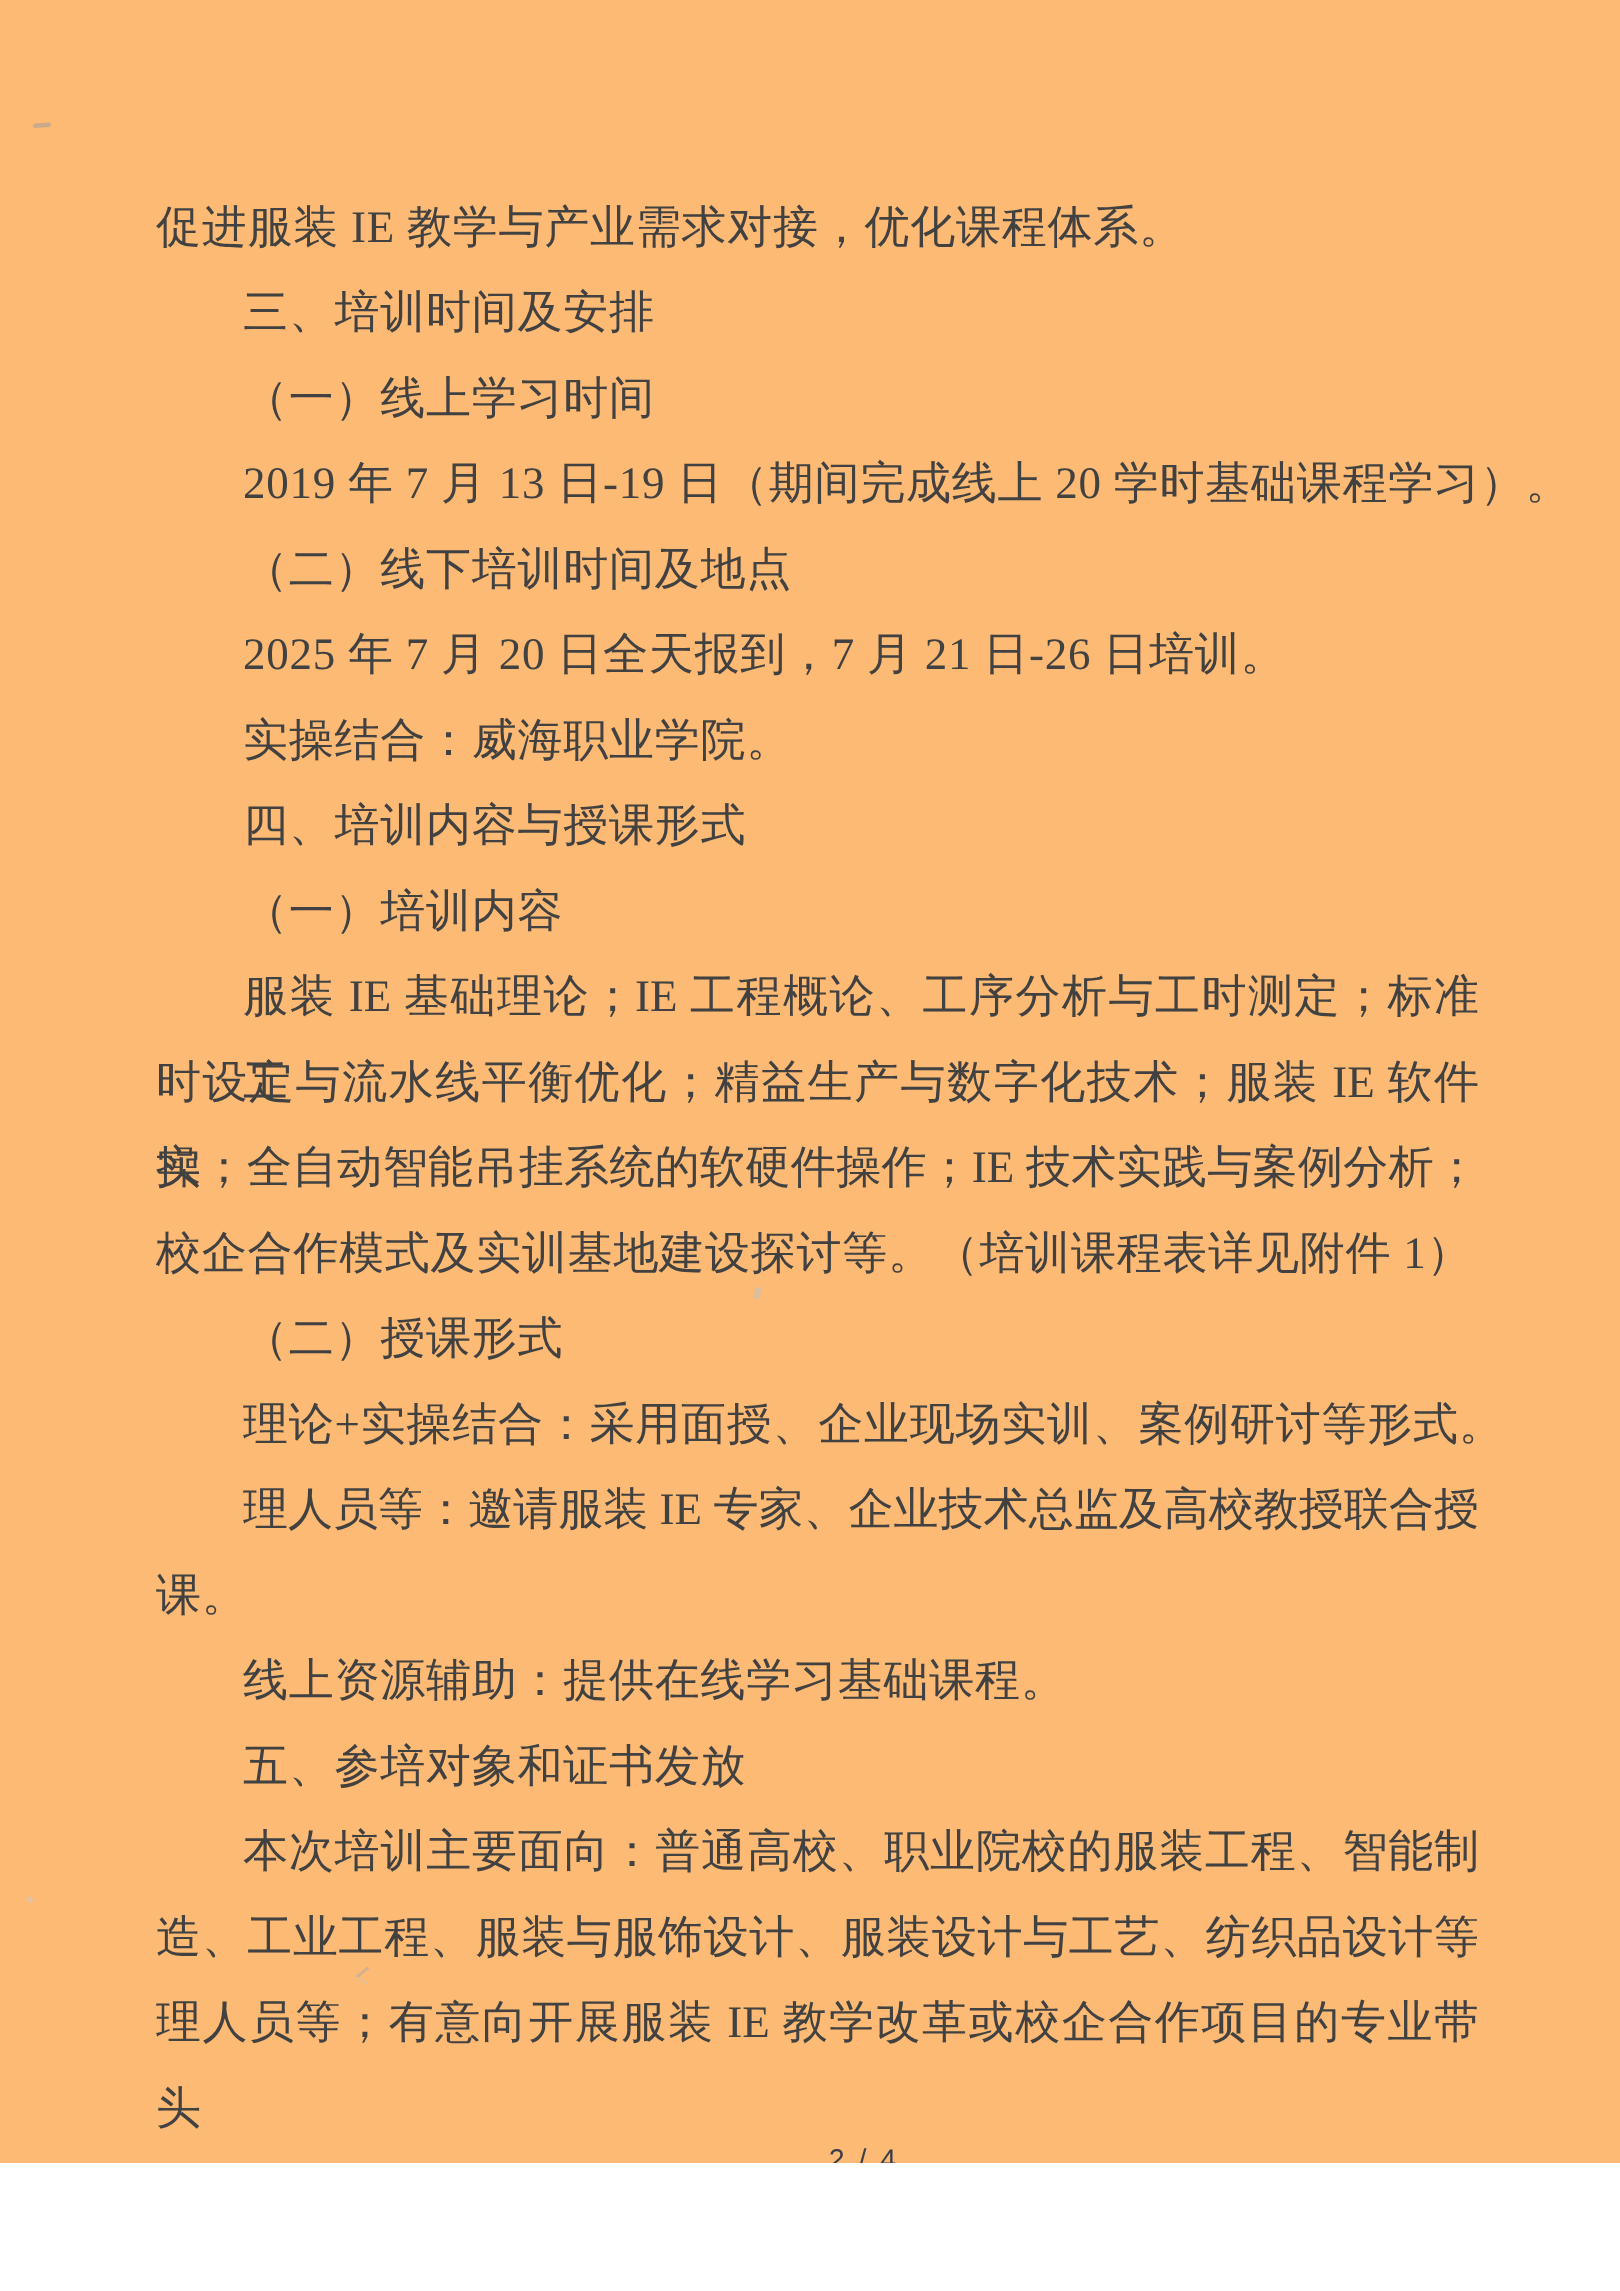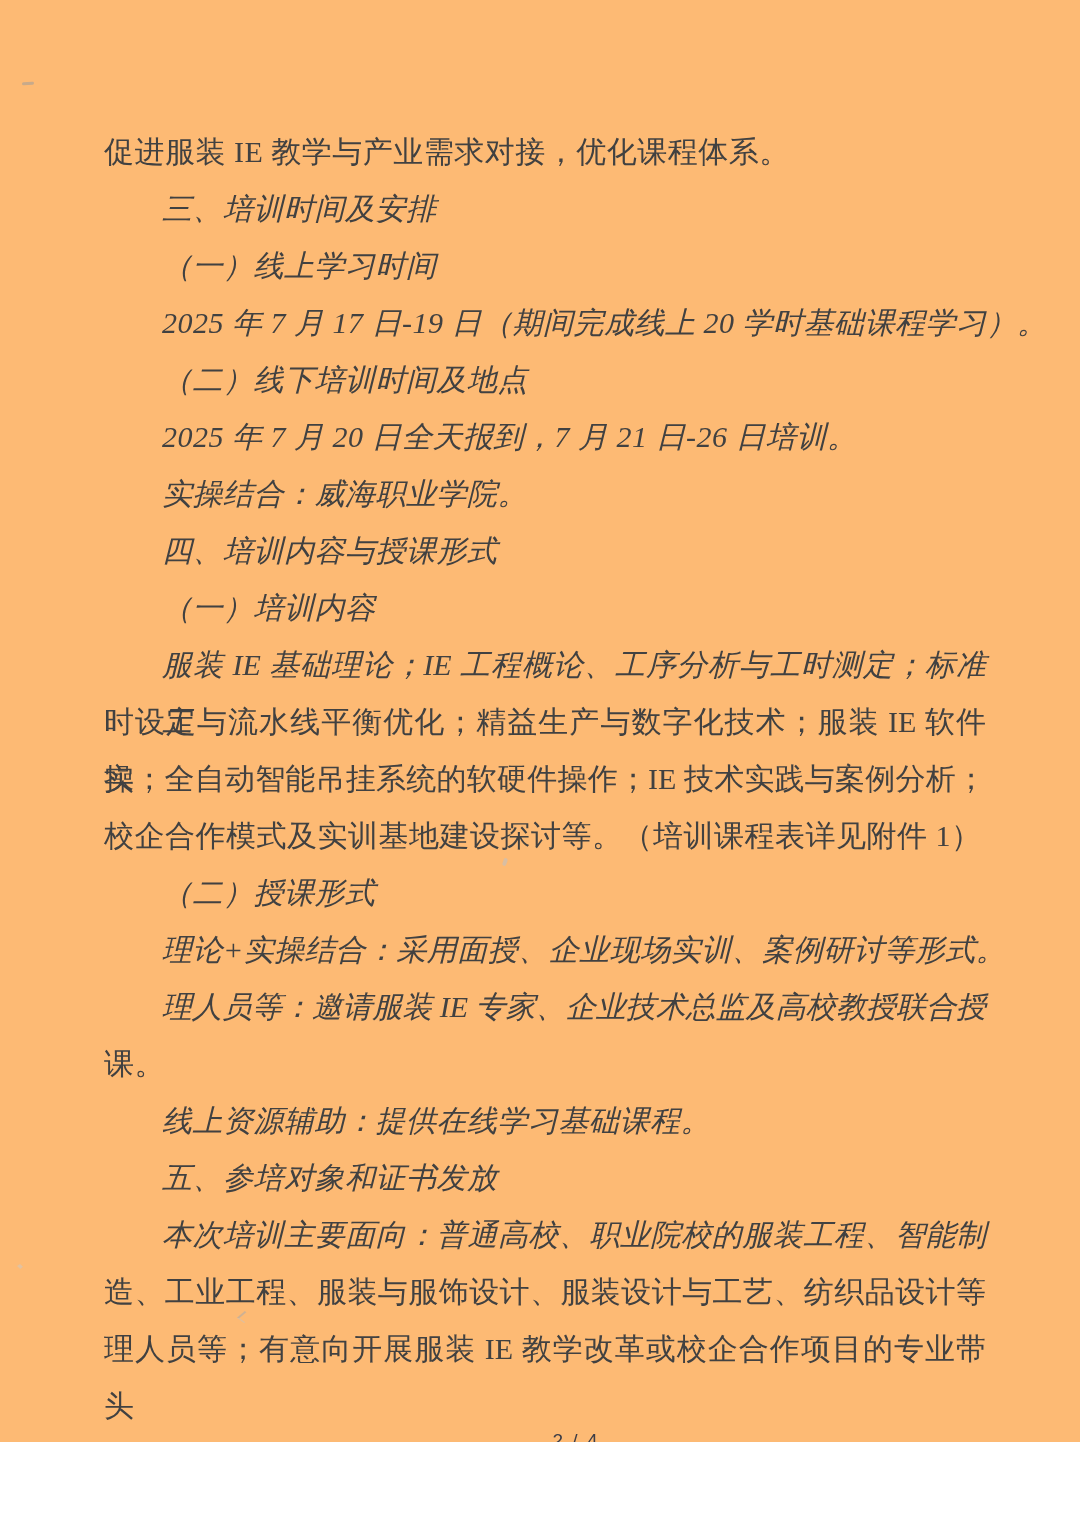--- a/index.html
+++ b/index.html
@@ -27,21 +27,20 @@
     height: 57px;
     line-height: 57px;
     font-size: 30px;
     color: #414141;
     white-space: nowrap;
     letter-spacing: 0.5px;
     font-weight: 400;
   }
   .line.indent {
     padding-left: 58px;
-    font-style: italic;
   }
   .line.justify {
     white-space: normal;
     text-align: justify;
     text-align-last: justify;
     letter-spacing: 0;
   }
   .footer {
     position: absolute;
     left: 0;
@@ -98,21 +97,21 @@
 
   <div class="artifact dash-top-left"></div>
   <div class="artifact speck-mid"></div>
   <div class="artifact quote-left"></div>
   <div class="artifact speck-bottom-left"></div>
 
   <div class="doc-body" id="doc-body">
       <div class="line">促进服装 IE 教学与产业需求对接，优化课程体系。</div>
       <div class="line indent">三、培训时间及安排</div>
       <div class="line indent">（一）线上学习时间</div>
-      <div class="line indent">2025 年 7 月 17 日-19 日（期间完成线上 20 学时基础课程学习）。</div>
+      <div class="line indent">2019 年 7 月 13 日-19 日（期间完成线上 20 学时基础课程学习）。</div>
       <div class="line indent">（二）线下培训时间及地点</div>
       <div class="line indent">2025 年 7 月 20 日全天报到，7 月 21 日-26 日培训。</div>
       <div class="line indent">实操结合：威海职业学院。</div>
       <div class="line indent">四、培训内容与授课形式</div>
       <div class="line indent">（一）培训内容</div>
       <div class="line indent justify">服装 IE 基础理论；IE 工程概论、工序分析与工时测定；标准工</div>
       <div class="line justify">时设定与流水线平衡优化；精益生产与数字化技术；服装 IE 软件实</div>
       <div class="line justify">操；全自动智能吊挂系统的软硬件操作；IE 技术实践与案例分析；</div>
       <div class="line">校企合作模式及实训基地建设探讨等。（培训课程表详见附件 1）</div>
       <div class="line indent">（二）授课形式</div>

